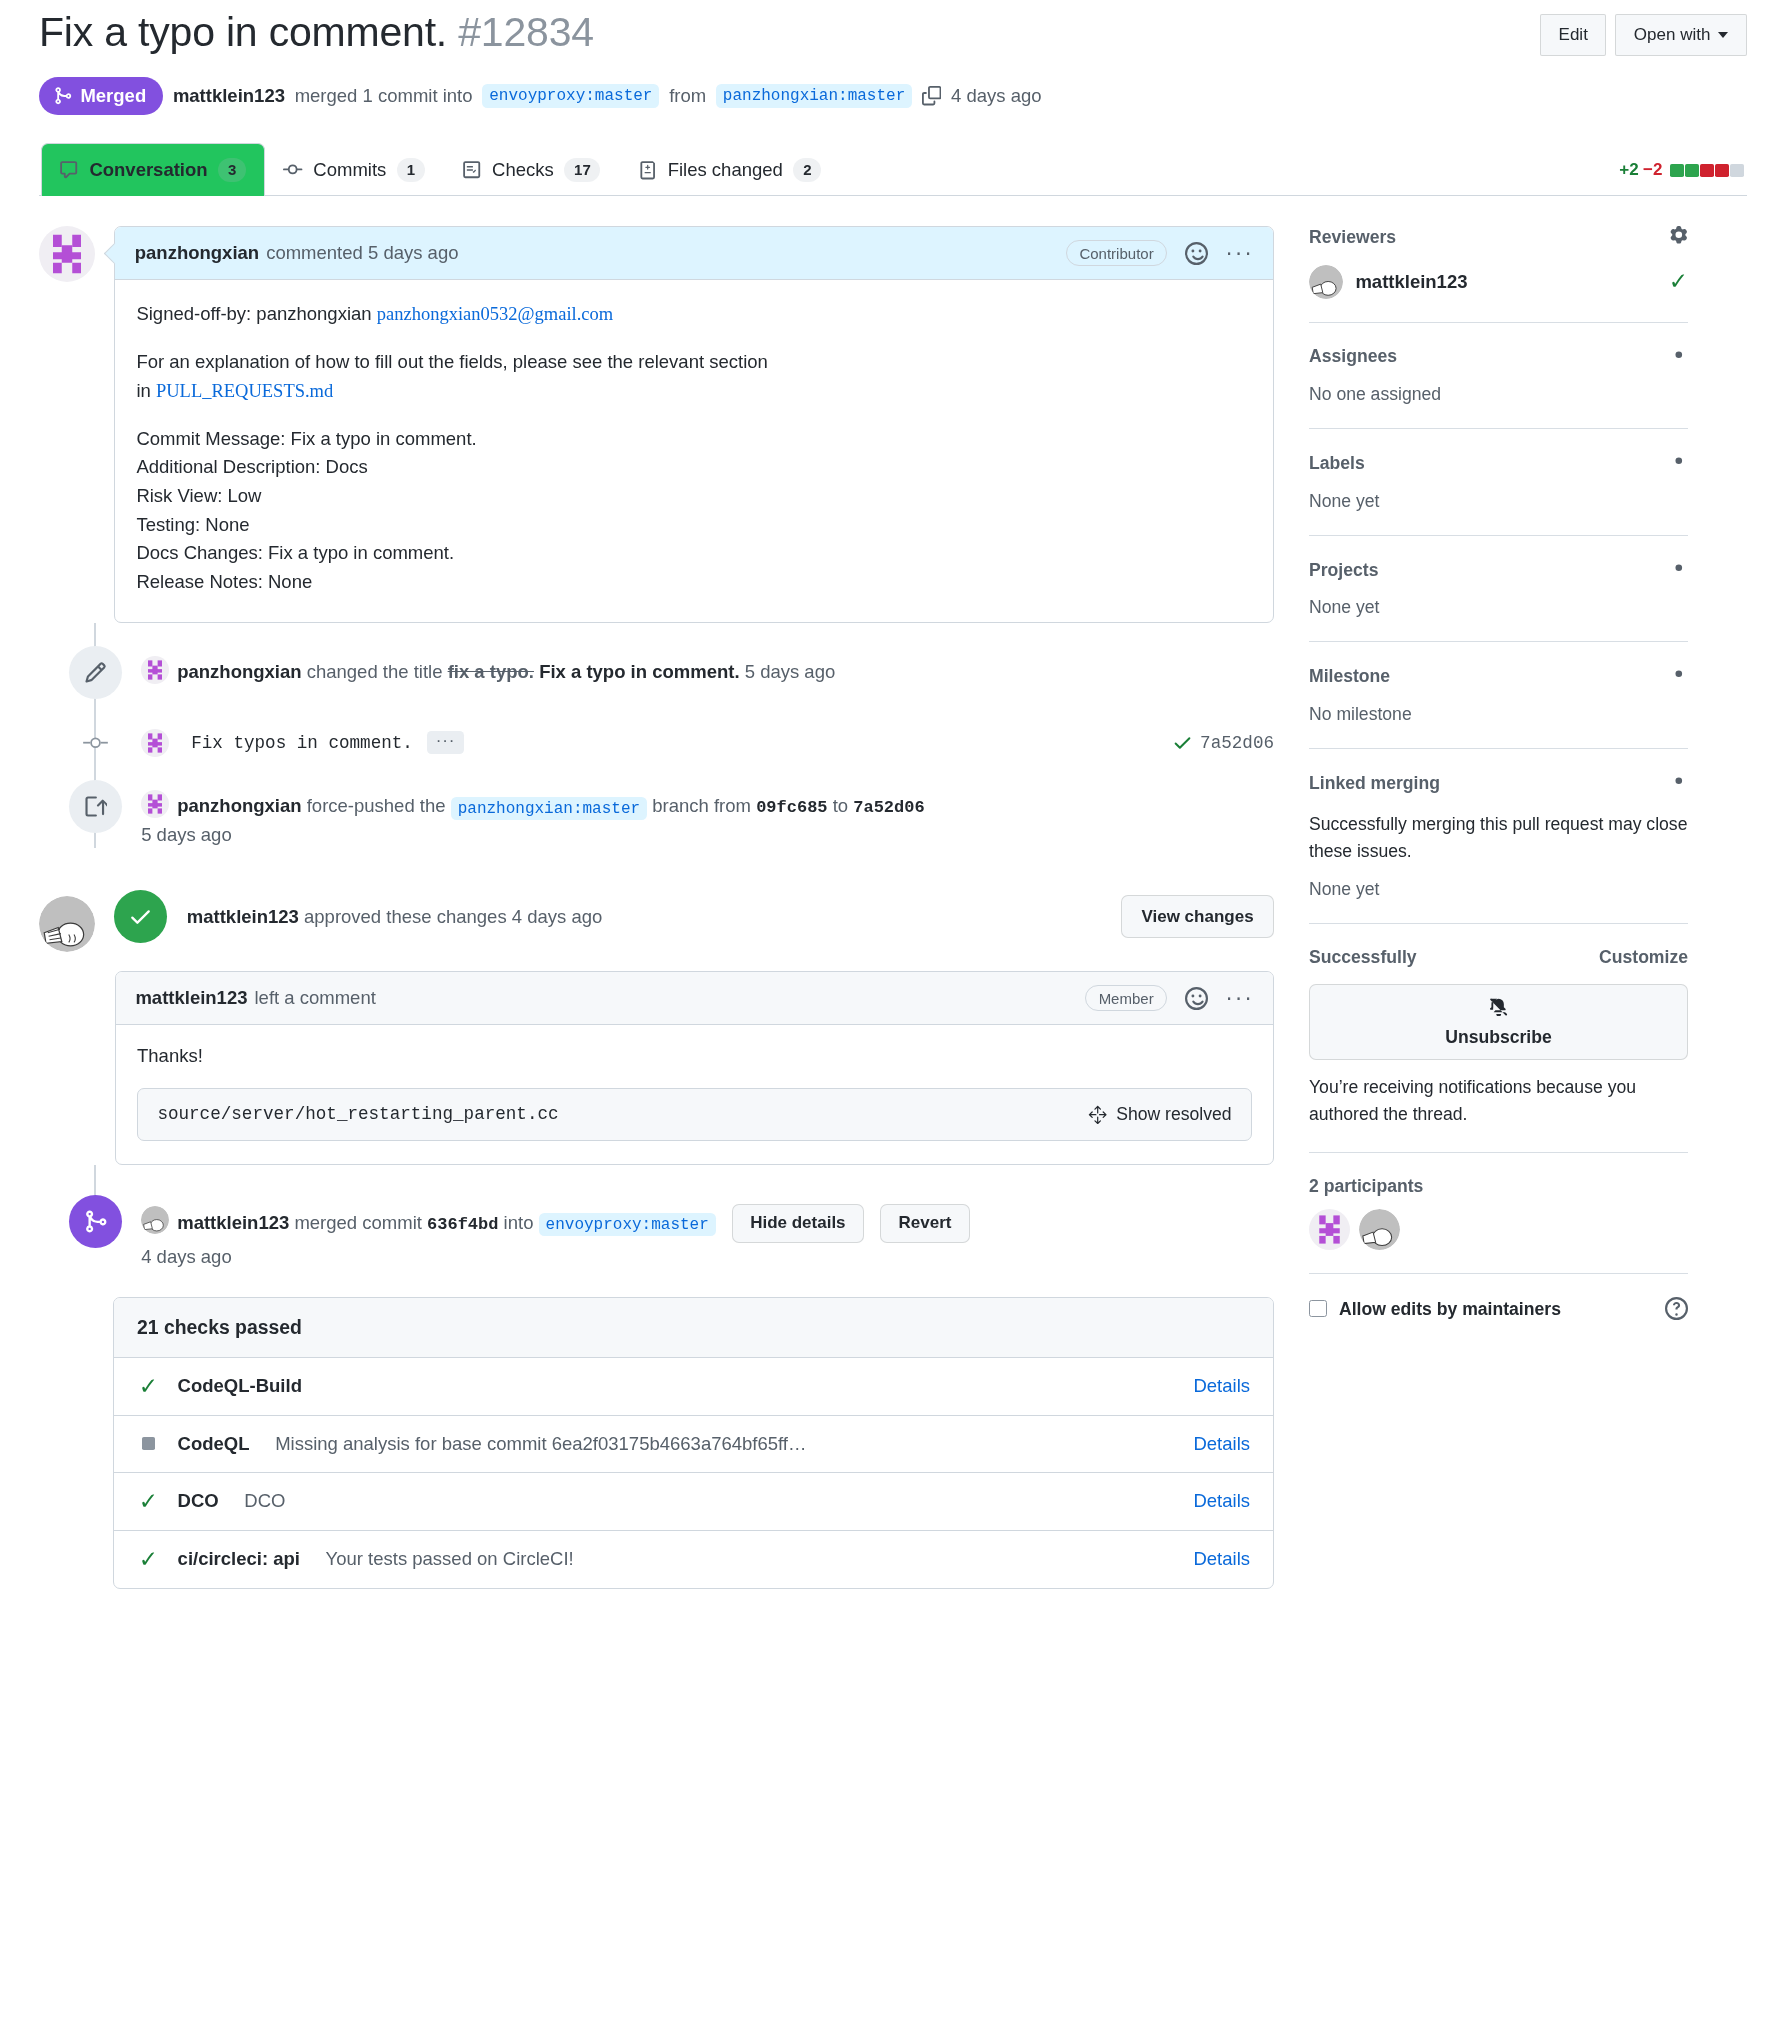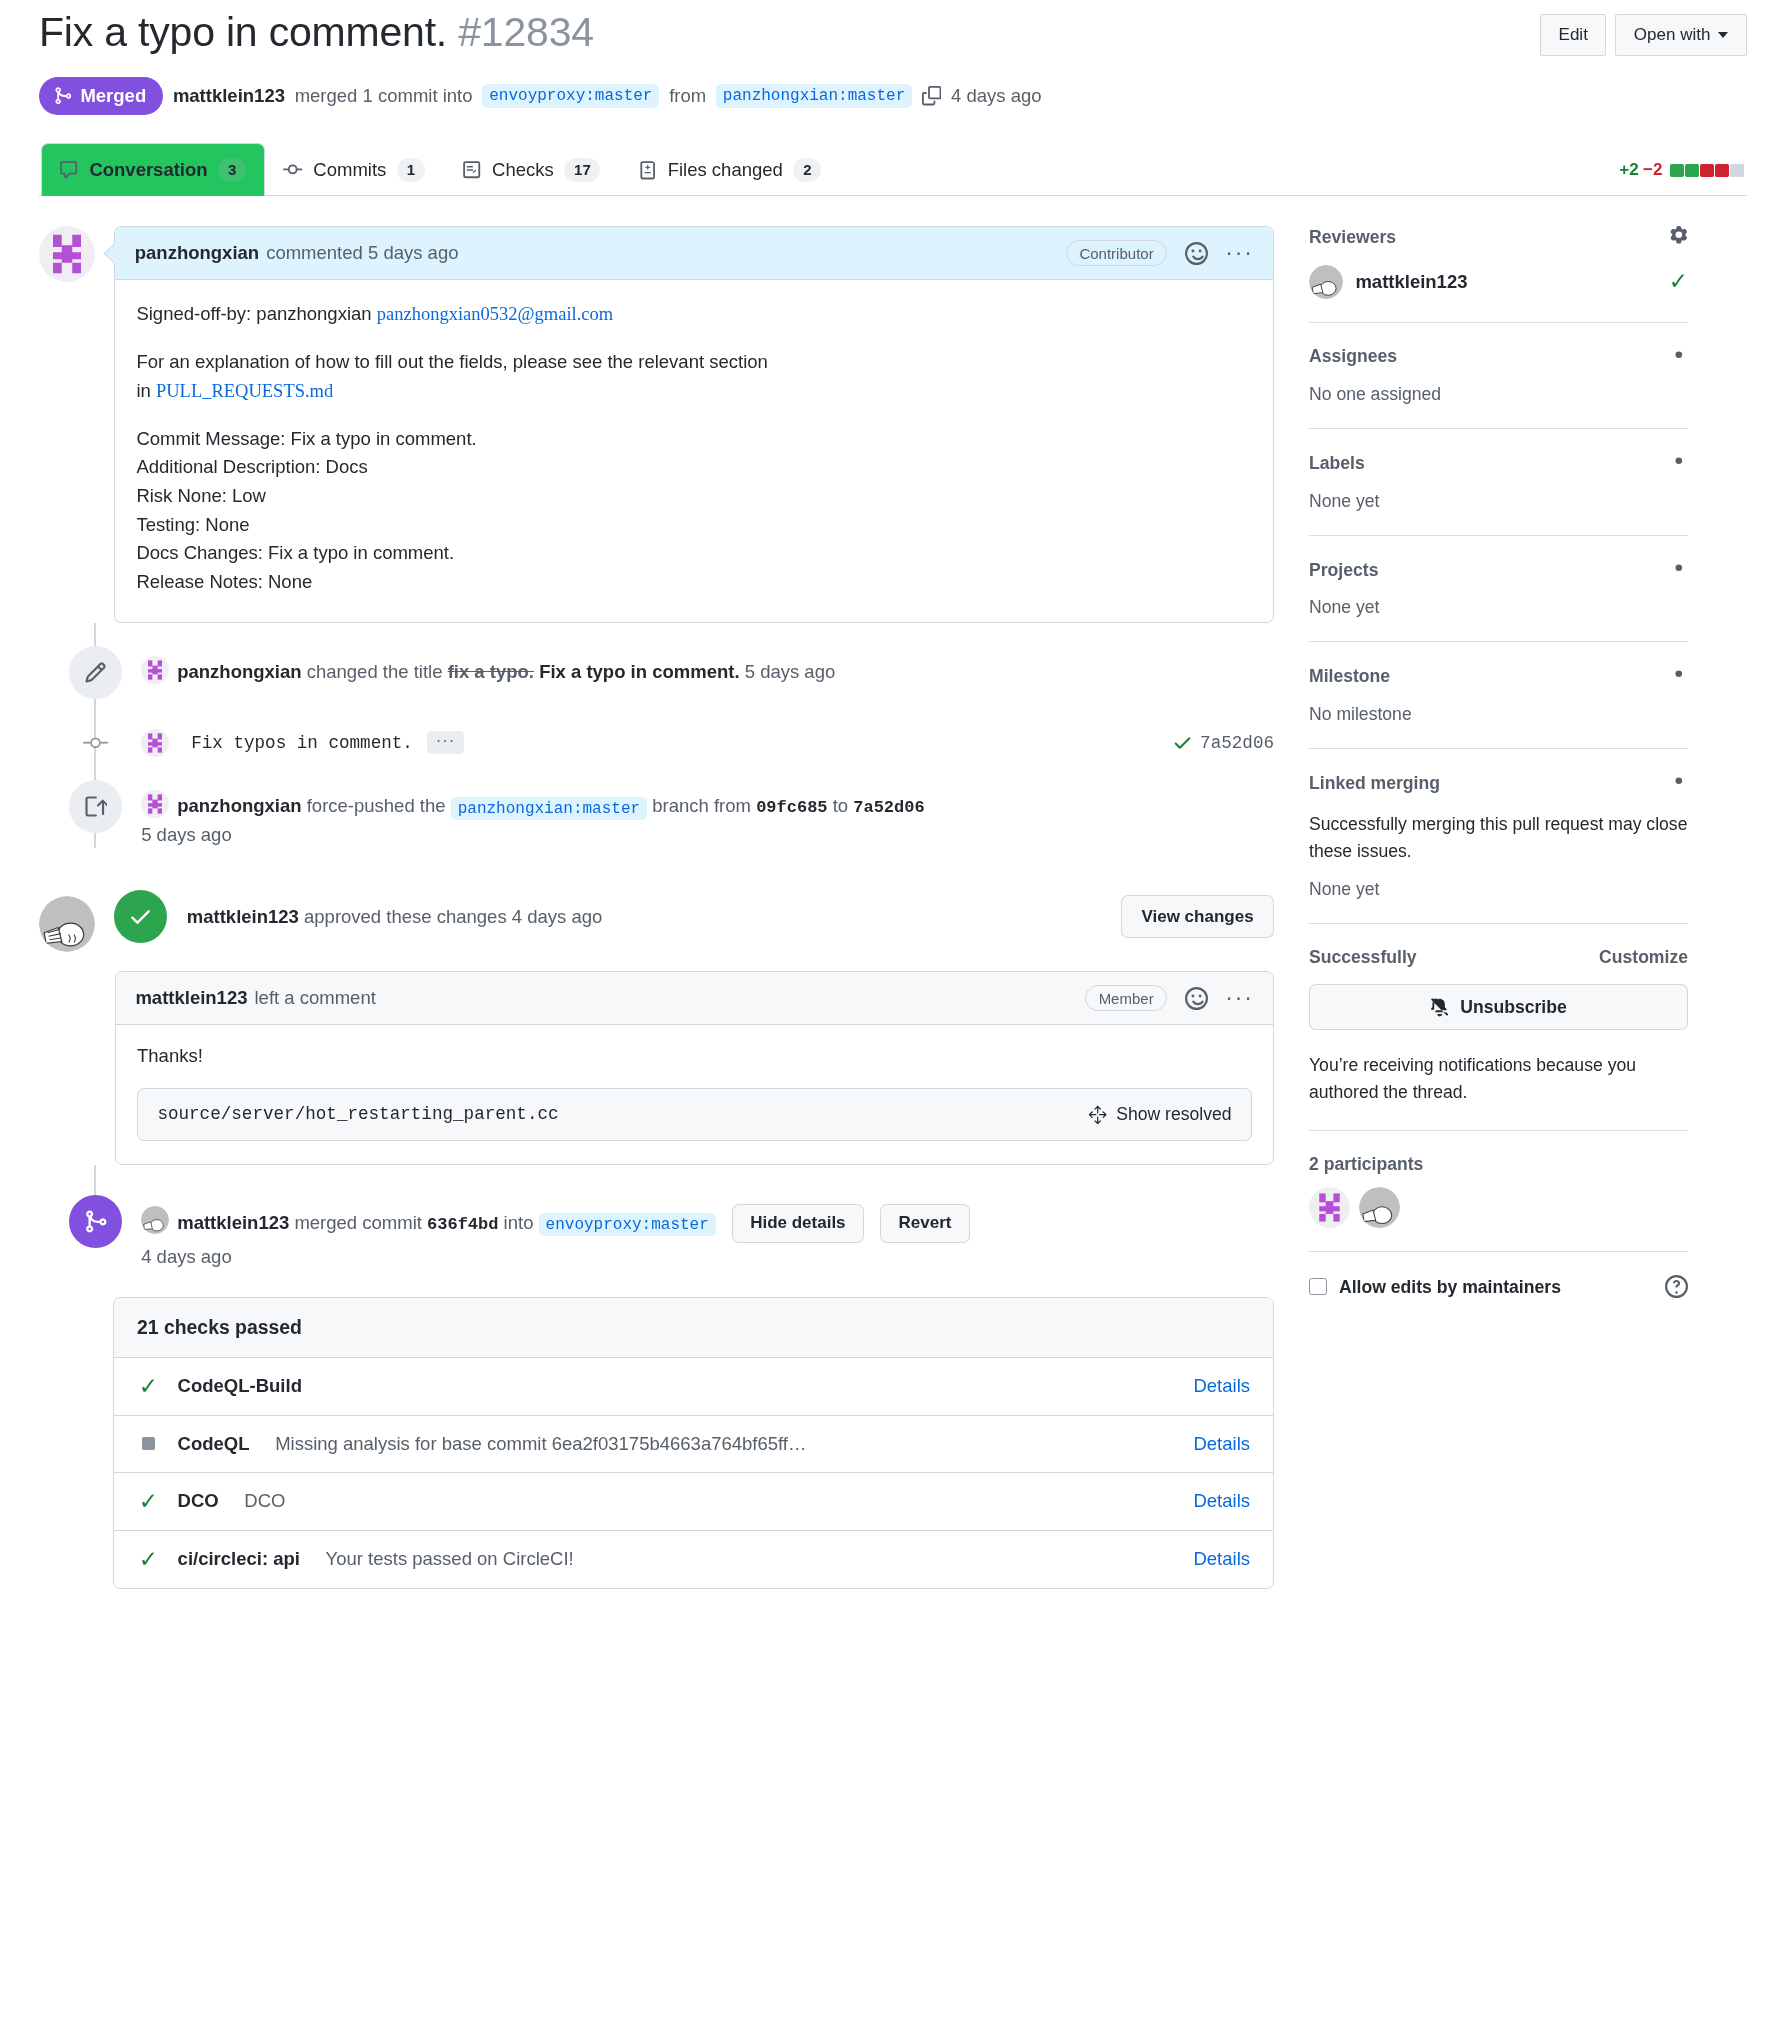--- a/index.html
+++ b/index.html
@@ -246,21 +246,21 @@
   .side-empty { font-size: 17.6px; color: #57606a; }
   .reviewer-row { display: flex; align-items: center; gap: 12.4px; font-size: 18.5px; }
   .reviewer-row .nm2 { font-weight: 600; color: #24292f; }
   .rev-check { margin-left: auto; color: #1a7f37; font-size: 23px; }
   .side-note { font-size: 17.6px; color: #24292f; line-height: 1.55; }
   .unsub-btn {
     width: 100%; border: 0.9px solid rgba(27,31,36,0.15);
     background: #f6f8fa; border-radius: 7px;
     padding: 11.5px 0; font-size: 17.6px; font-weight: 600; color: #24292f;
     display: flex; align-items: center; justify-content: center; gap: 10.6px;
-    cursor: pointer; margin-bottom: 22px;
+    cursor: pointer; margin-bottom: 14px; flex-direction: column;
   }
   .parts { display: flex; gap: 8.8px; margin-top: 3.5px; }
   .parts .pav { width: 41px; height: 41px; border-radius: 50%; overflow: hidden; }
   .allow-row { display: flex; align-items: flex-start; gap: 12.4px; font-size: 17.6px; font-weight: 600; color: #24292f; line-height: 1.4; }
   .cbx { width: 17.6px; height: 17.6px; border: 0.9px solid #8c959f; border-radius: 2.6px; flex: none; margin-top: 2.6px; background:#fff; }
   .q-ic { margin-left: auto; color: #57606a; }
 </style>
 </head>
 <body>
 
@@ -381,21 +381,21 @@
             <p>
               <span>Signed-off-by: panzhongxian </span><a class="lnk" href="#">panzhongxian0532@gmail.com</a>
             </p>
             <p>
               <span>For an explanation of how to fill out the fields, please see the relevant section</span><br>
               <span>in </span><a class="lnk" href="#">PULL_REQUESTS.md</a>
             </p>
             <p>
               <span>Commit Message: Fix a typo in comment.</span><br>
               <span>Additional Description: Docs</span><br>
-              <span>Risk None: Low</span><br>
+              <span>Risk View: Low</span><br>
               <span>Testing: None</span><br>
               <span>Docs Changes: Fix a typo in comment.</span><br>
               <span>Release Notes: None</span>
             </p>
           </div>
         </div>
       </div>
 
       <div class="timeline">
         <div class="tl-line"></div>

